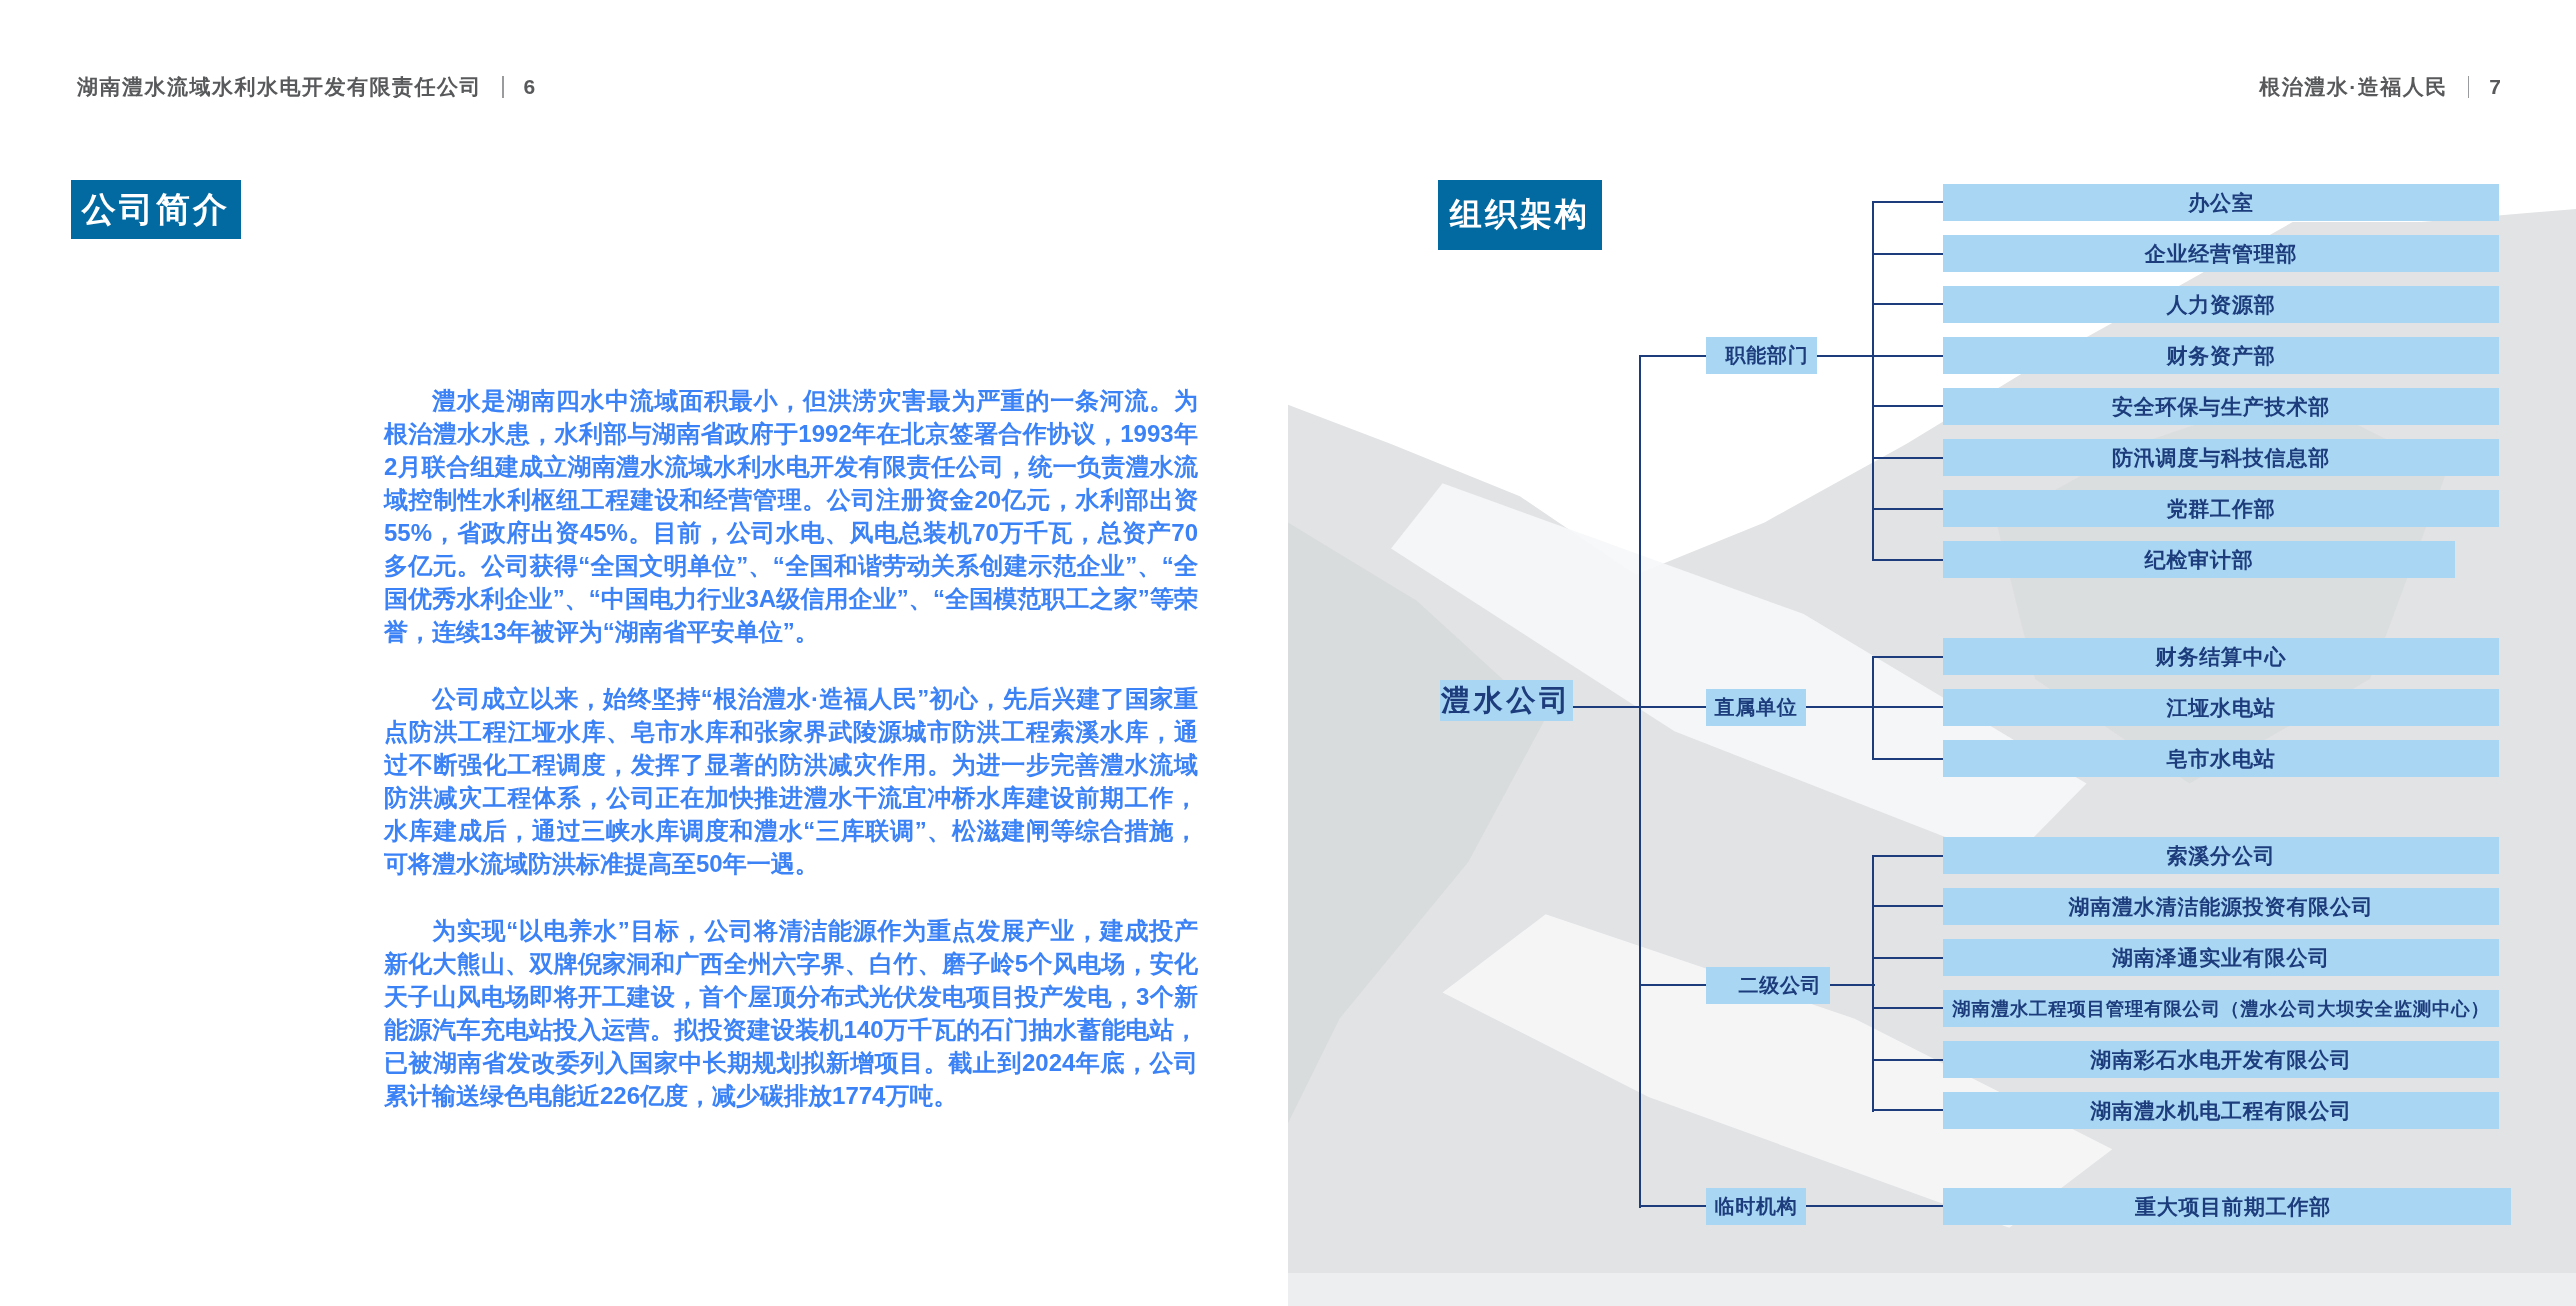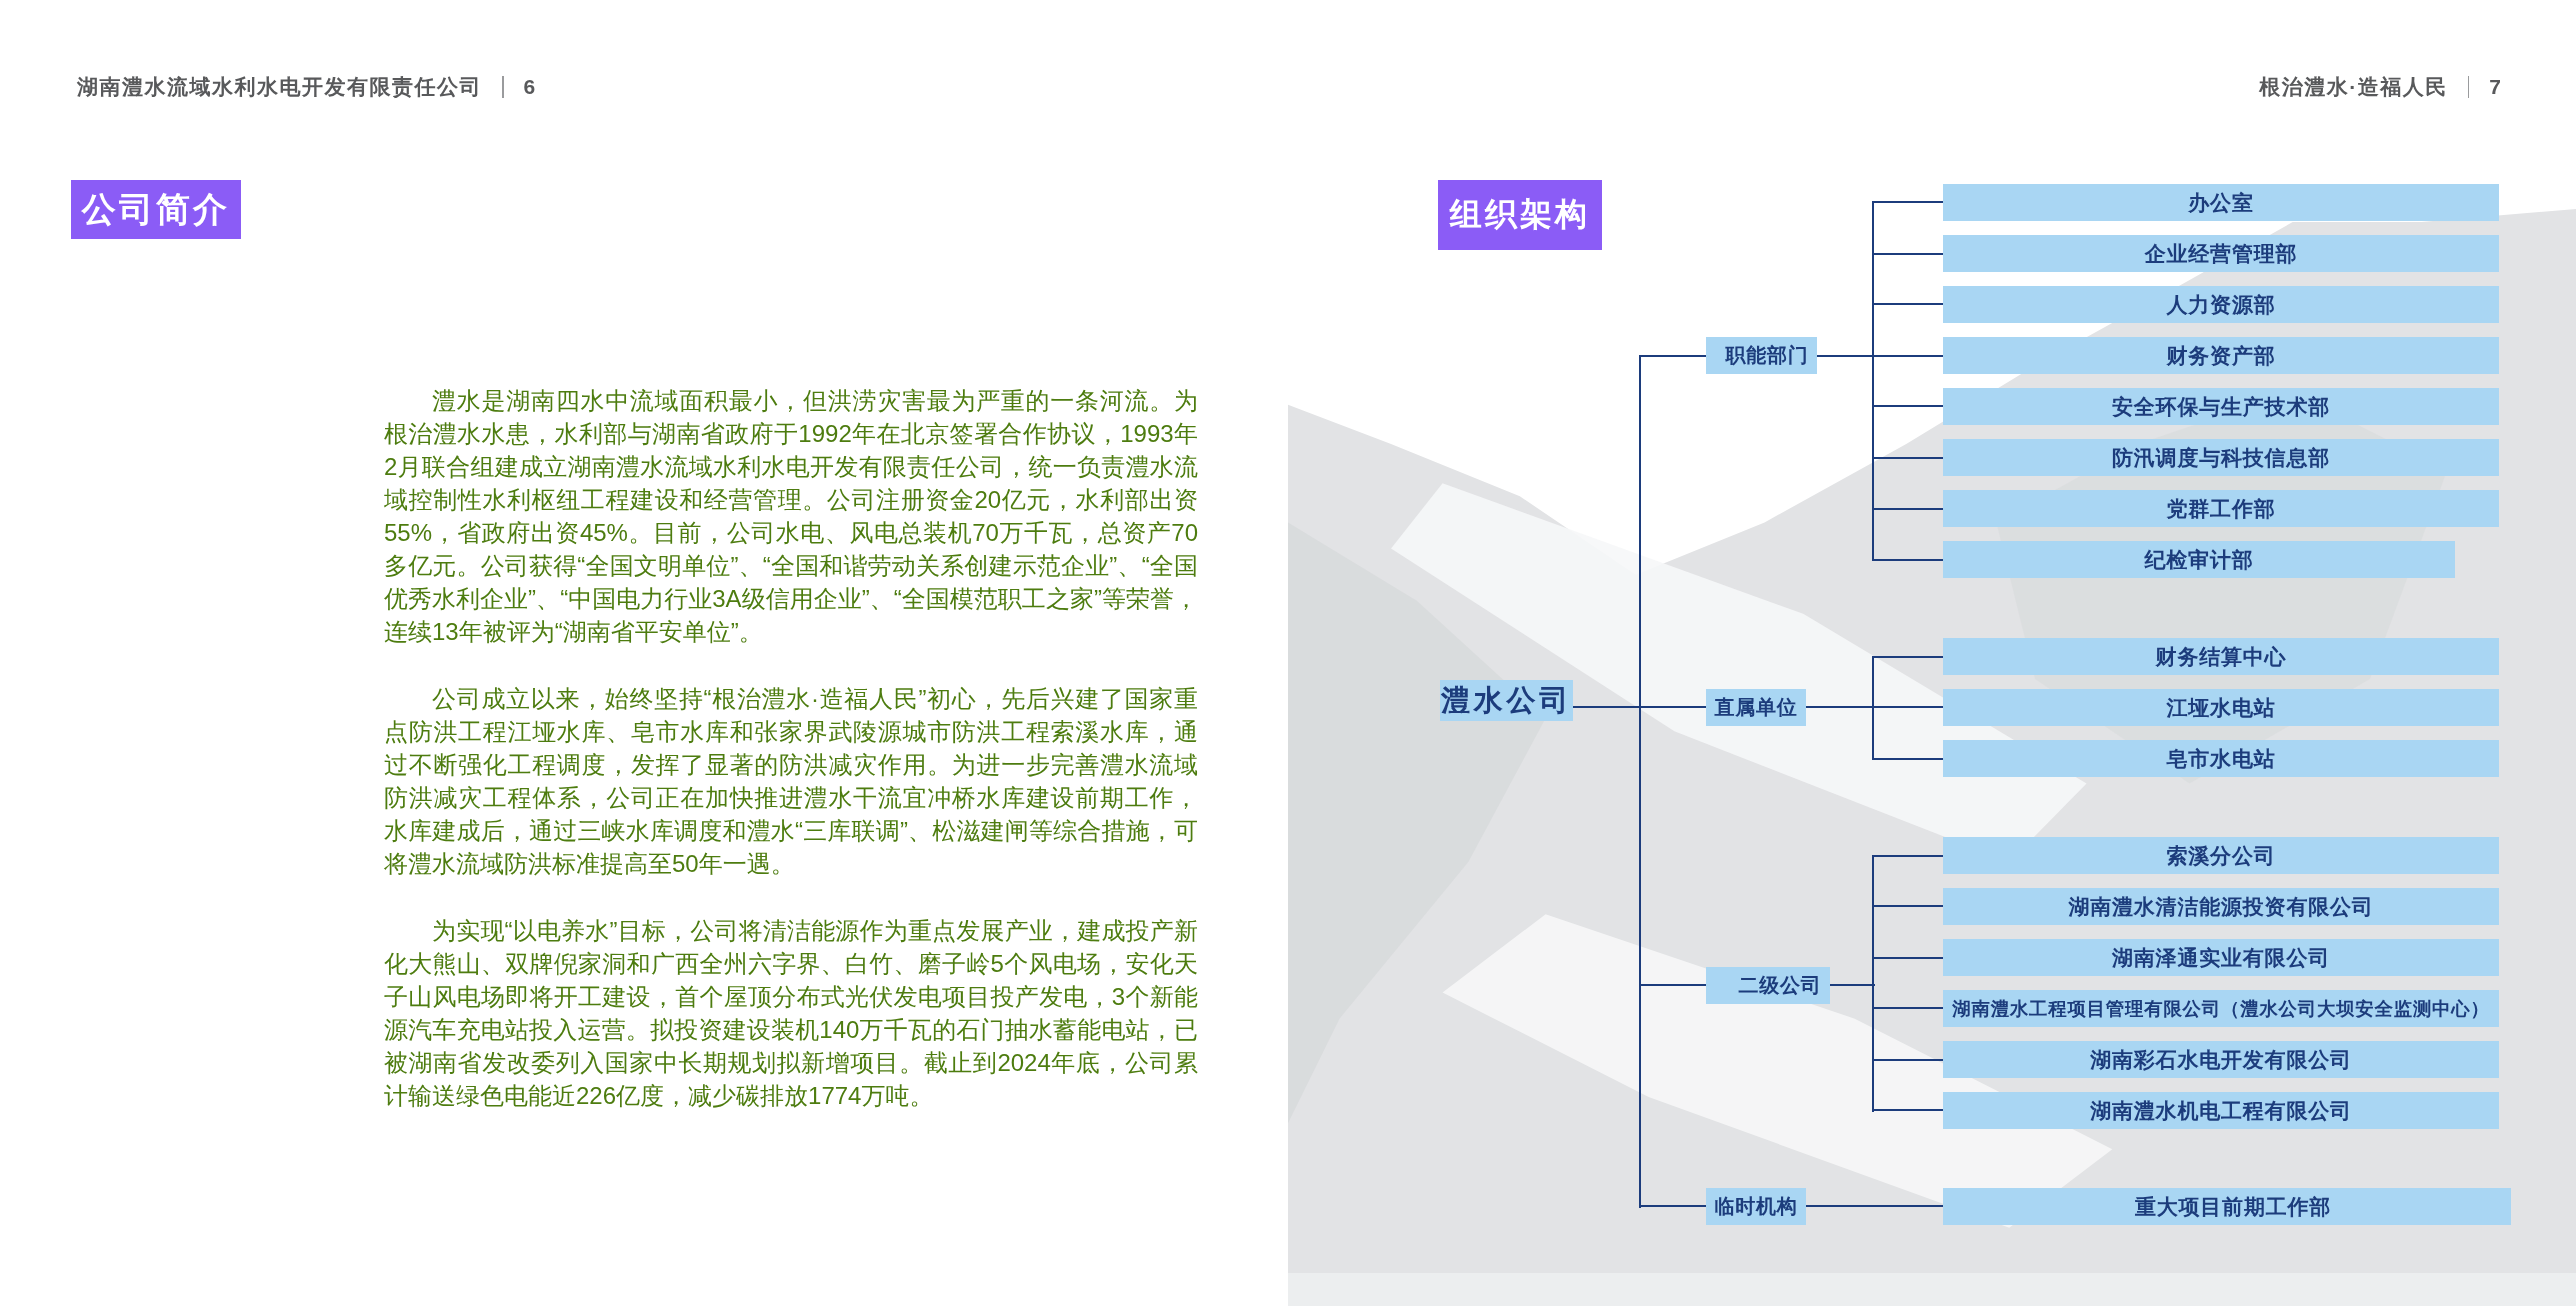--- a/index.html
+++ b/index.html
@@ -11,29 +11,29 @@
   .pagehead{
     position:absolute;top:74px;height:26px;display:flex;align-items:center;
     font-size:21px;font-weight:700;color:#58595b;letter-spacing:1.5px;
   }
   .pagehead .divider{width:1.5px;height:21.5px;background:#9a9b9d;margin:0 20px;}
   .pagehead .pno{letter-spacing:0;}
   #head-left{left:77px;}
   #head-right{right:75px;}
   
   .chip{
-    position:absolute;background:#8b5cf6;color:#ffffff;font-weight:700;
+    position:absolute;background:#0369a1;color:#ffffff;font-weight:700;
     display:flex;align-items:center;justify-content:center;letter-spacing:3.1px;
   }
   #chip-left{left:71px;top:180px;width:170px;height:59px;font-size:34px;}
   #chip-right{left:1438px;top:180px;width:164px;height:70px;font-size:32px;}
   
   #body-text{
     position:absolute;left:384px;top:384px;width:814px;
-    font-size:24px;line-height:33px;font-weight:400;color:#4d7c0f;
+    font-size:24px;line-height:33px;font-weight:700;color:#3b82f6;
     text-align:justify;
   }
   #body-text p{margin:0 0 34px 0;text-indent:2em;}
   
   .wm{position:absolute;pointer-events:none;}
   #wm-main{
     left:1288px;top:0;width:1288px;height:1306px;background:#e2e3e5;
     clip-path:polygon(0% 31%,8% 34%,18% 38%,27% 44%,37% 40%,48% 34%,58% 28%,69% 22%,78% 17%,88% 17%,100% 16%,100% 100%,0% 100%);
   }
   #wm-shade1{

